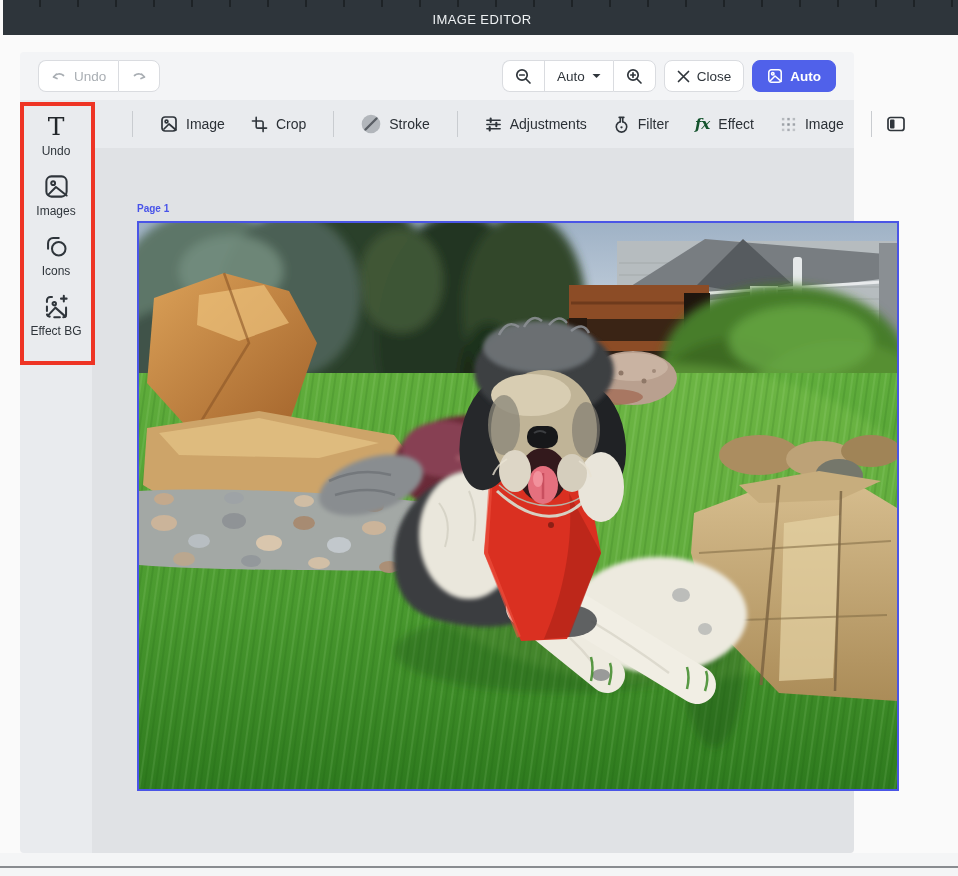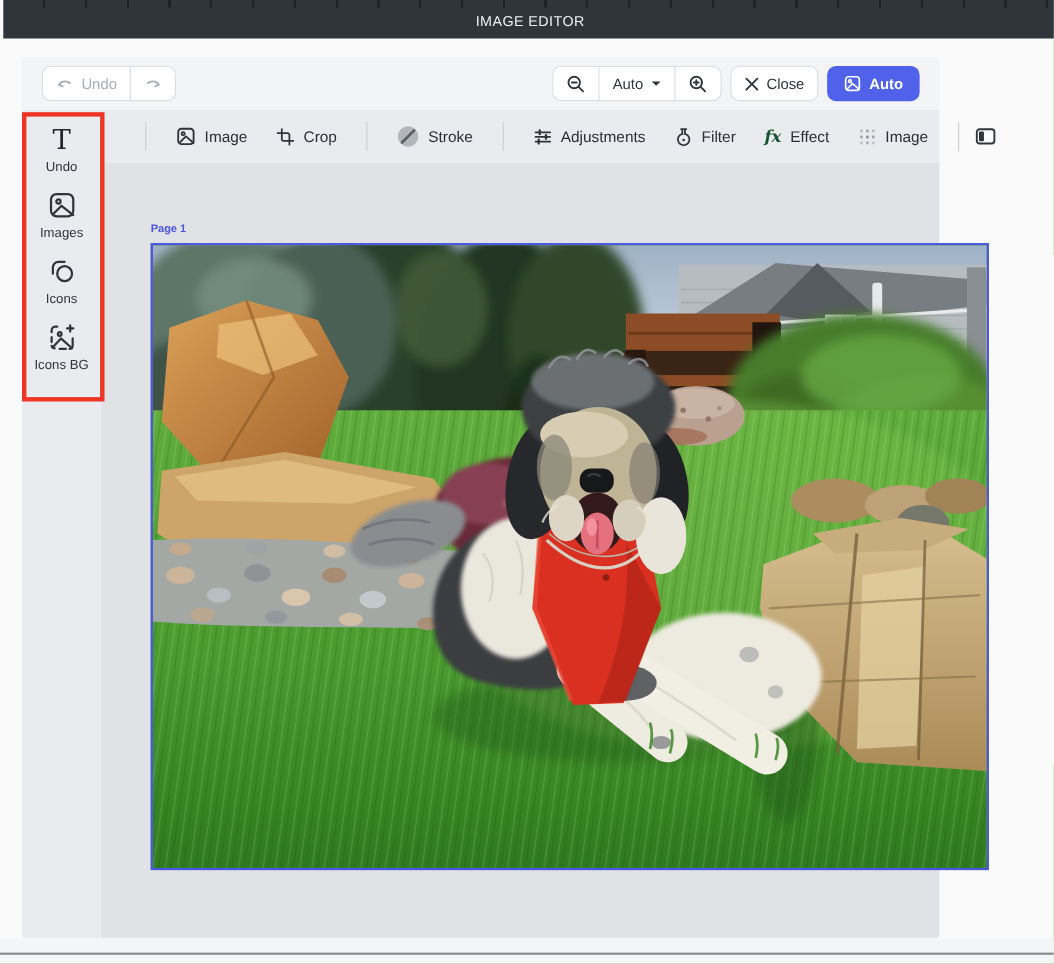--- a/index.html
+++ b/index.html
@@ -179,21 +179,21 @@
         <span class="lbl">Icons</span>
       </div>
 
       <div class="side-item">
         <svg class="icon" width="27" height="27" viewBox="0 0 24 24" style="stroke-width:1.8">
           <path d="M8,3.5 H6.5 a3,3 0 0 0 -3,3 V8 M3.5,12 v4 M3.5,19 a2.5,2.5 0 0 0 2.5,2 M10,21.5 h5 M18,21.5 a2.5,2.5 0 0 0 2.5,-2.5 V13"></path>
           <path d="M5,19.5 L11,13 L20,21"></path>
             <circle cx="10" cy="9.5" r="1.5"></circle>
           <path d="M18.5,2.5 v5 M16,5 h5"></path>
         </svg>
-        <span class="lbl">Icons BG</span>
+        <span class="lbl">Effect BG</span>
       </div>
     </div>
 
     <div class="content">
 
       <div class="tabbar">
         <div class="vdiv"></div>
 
         <div class="tab">
           <svg class="icon" width="18" height="18" viewBox="0 0 18 18">

